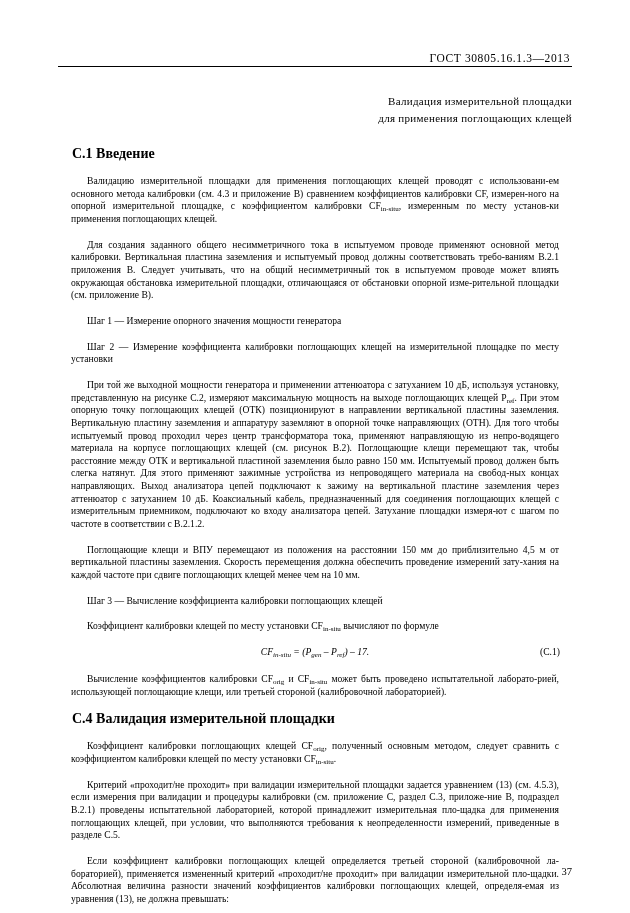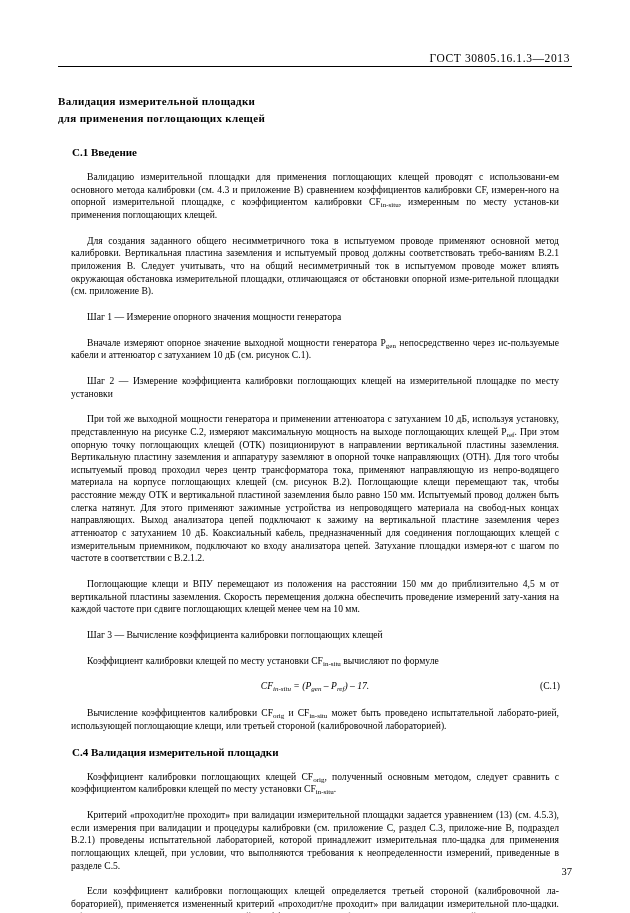--- a/index.html
+++ b/index.html
@@ -36,29 +36,29 @@
     margin-bottom: 26px;
   }
   .annex-title {
     text-align: center;
     font-size: 10.5px;
     font-weight: bold;
     line-height: 1.35;
     margin-bottom: 36px;
   }
   .doc-title {
-    text-align: left;
+    text-align: right;
     font-size: 11px;
-    font-weight: bold;
+    font-weight: normal;
     line-height: 1.5;
     letter-spacing: 0.3px;
     margin-bottom: 20px;
   }
   .sec-head {
-    font-size: 11px;
+    font-size: 14px;
     font-weight: bold;
     margin-top: 6px;
     margin-bottom: 1px;
     text-indent: 14px;
   }
   p.body {
     font-size: 9.6px;
     line-height: 1.32;
     text-align: justify;
     text-indent: 16px;
@@ -110,21 +110,20 @@
     <div>Валидация  измерительной  площадки</div>
     <div>для  применения  поглощающих  клещей</div>
   </div>
 
   <div class="sec-head">С.1 Введение</div>
   <p class="body">Валидацию  измерительной  площадки для применения  поглощающих клещей проводят  с  использовани-ем основного  метода  калибровки (см. 4.3 и приложение В) сравнением коэффициентов калибровки CF, измерен-ного на опорной измерительной площадке, с коэффициентом калибровки CF<sub>in-situ</sub>, измеренным  по месту установ-ки  применения   поглощающих  клещей.</p>
 
   <p class="body">Для создания заданного общего несимметричного тока в  испытуемом  проводе  применяют основной метод калибровки.  Вертикальная пластина  заземления и испытуемый  провод должны соответствовать требо-ваниям  В.2.1 приложения  В.  Следует учитывать, что  на  общий несимметричный ток в испытуемом проводе может  влиять окружающая обстановка измерительной площадки,  отличающаяся от обстановки опорной изме-рительной площадки  (см.  приложение В).</p>
 
   <p class="body">Шаг 1 —  Измерение   опорного значения  мощности генератора</p>
-  <p class="body">Вначале  измеряют опорное значение выходной  мощности  генератора  P<sub>gen</sub>   непосредственно через ис-пользуемые кабели и аттенюатор с затуханием 10 дБ (см. рисунок С.1).</p>
   <p class="body">Шаг 2 —   Измерение коэффициента калибровки поглощающих клещей на измерительной площадке   по месту установки</p>
   <p class="body">При той же выходной мощности генератора и применении аттенюатора  с затуханием 10 дБ, используя установку, представленную на рисунке С.2, измеряют максимальную мощность на выходе поглощающих клещей P<sub>ref</sub>.   При этом опорную точку поглощающих клещей (ОТК) позиционируют в направлении вертикальной пластины заземления. Вертикальную пластину заземления и аппаратуру заземляют в опорной точке направляющих (ОТН).  Для того чтобы  испытуемый провод проходил  через  центр  трансформатора тока,  применяют направляющую из непро-водящего материала на корпусе поглощающих клещей (см. рисунок В.2).  Поглощающие клещи перемещают так, чтобы расстояние между  ОТК и вертикальной пластиной заземления было равно 150 мм.   Испытуемый провод должен быть слегка натянут.  Для этого применяют  зажимные  устройства из непроводящего материала на свобод-ных концах  направляющих.  Выход анализатора цепей подключают к зажиму на вертикальной  пластине заземления через аттенюатор с затуханием 10 дБ.  Коаксиальный кабель, предназначенный для соединения  поглощающих клещей с  измерительным приемником, подключают  ко  входу анализатора цепей.   Затухание площадки  измеря-ют с шагом по частоте  в соответствии с  В.2.1.2.</p>
   <p class="body">Поглощающие клещи и ВПУ перемещают из  положения  на расстоянии 150 мм до приблизительно 4,5 м от вертикальной пластины заземления. Скорость перемещения  должна обеспечить проведение  измерений зату-хания  на каждой частоте при  сдвиге поглощающих клещей   менее чем на 10 мм.</p>
   <p class="body">Шаг 3 — Вычисление  коэффициента  калибровки поглощающих клещей</p>
   <p class="body">Коэффициент калибровки клещей по месту  установки CF<sub>in-situ</sub> вычисляют по формуле</p>
 
   <div class="formula">
     <span class="italic">CF<sub>in-situ</sub> = (P<sub>gen</sub> – P<sub>ref</sub>) – 17.</span>
     <span class="num">(С.1)</span>
   </div>

